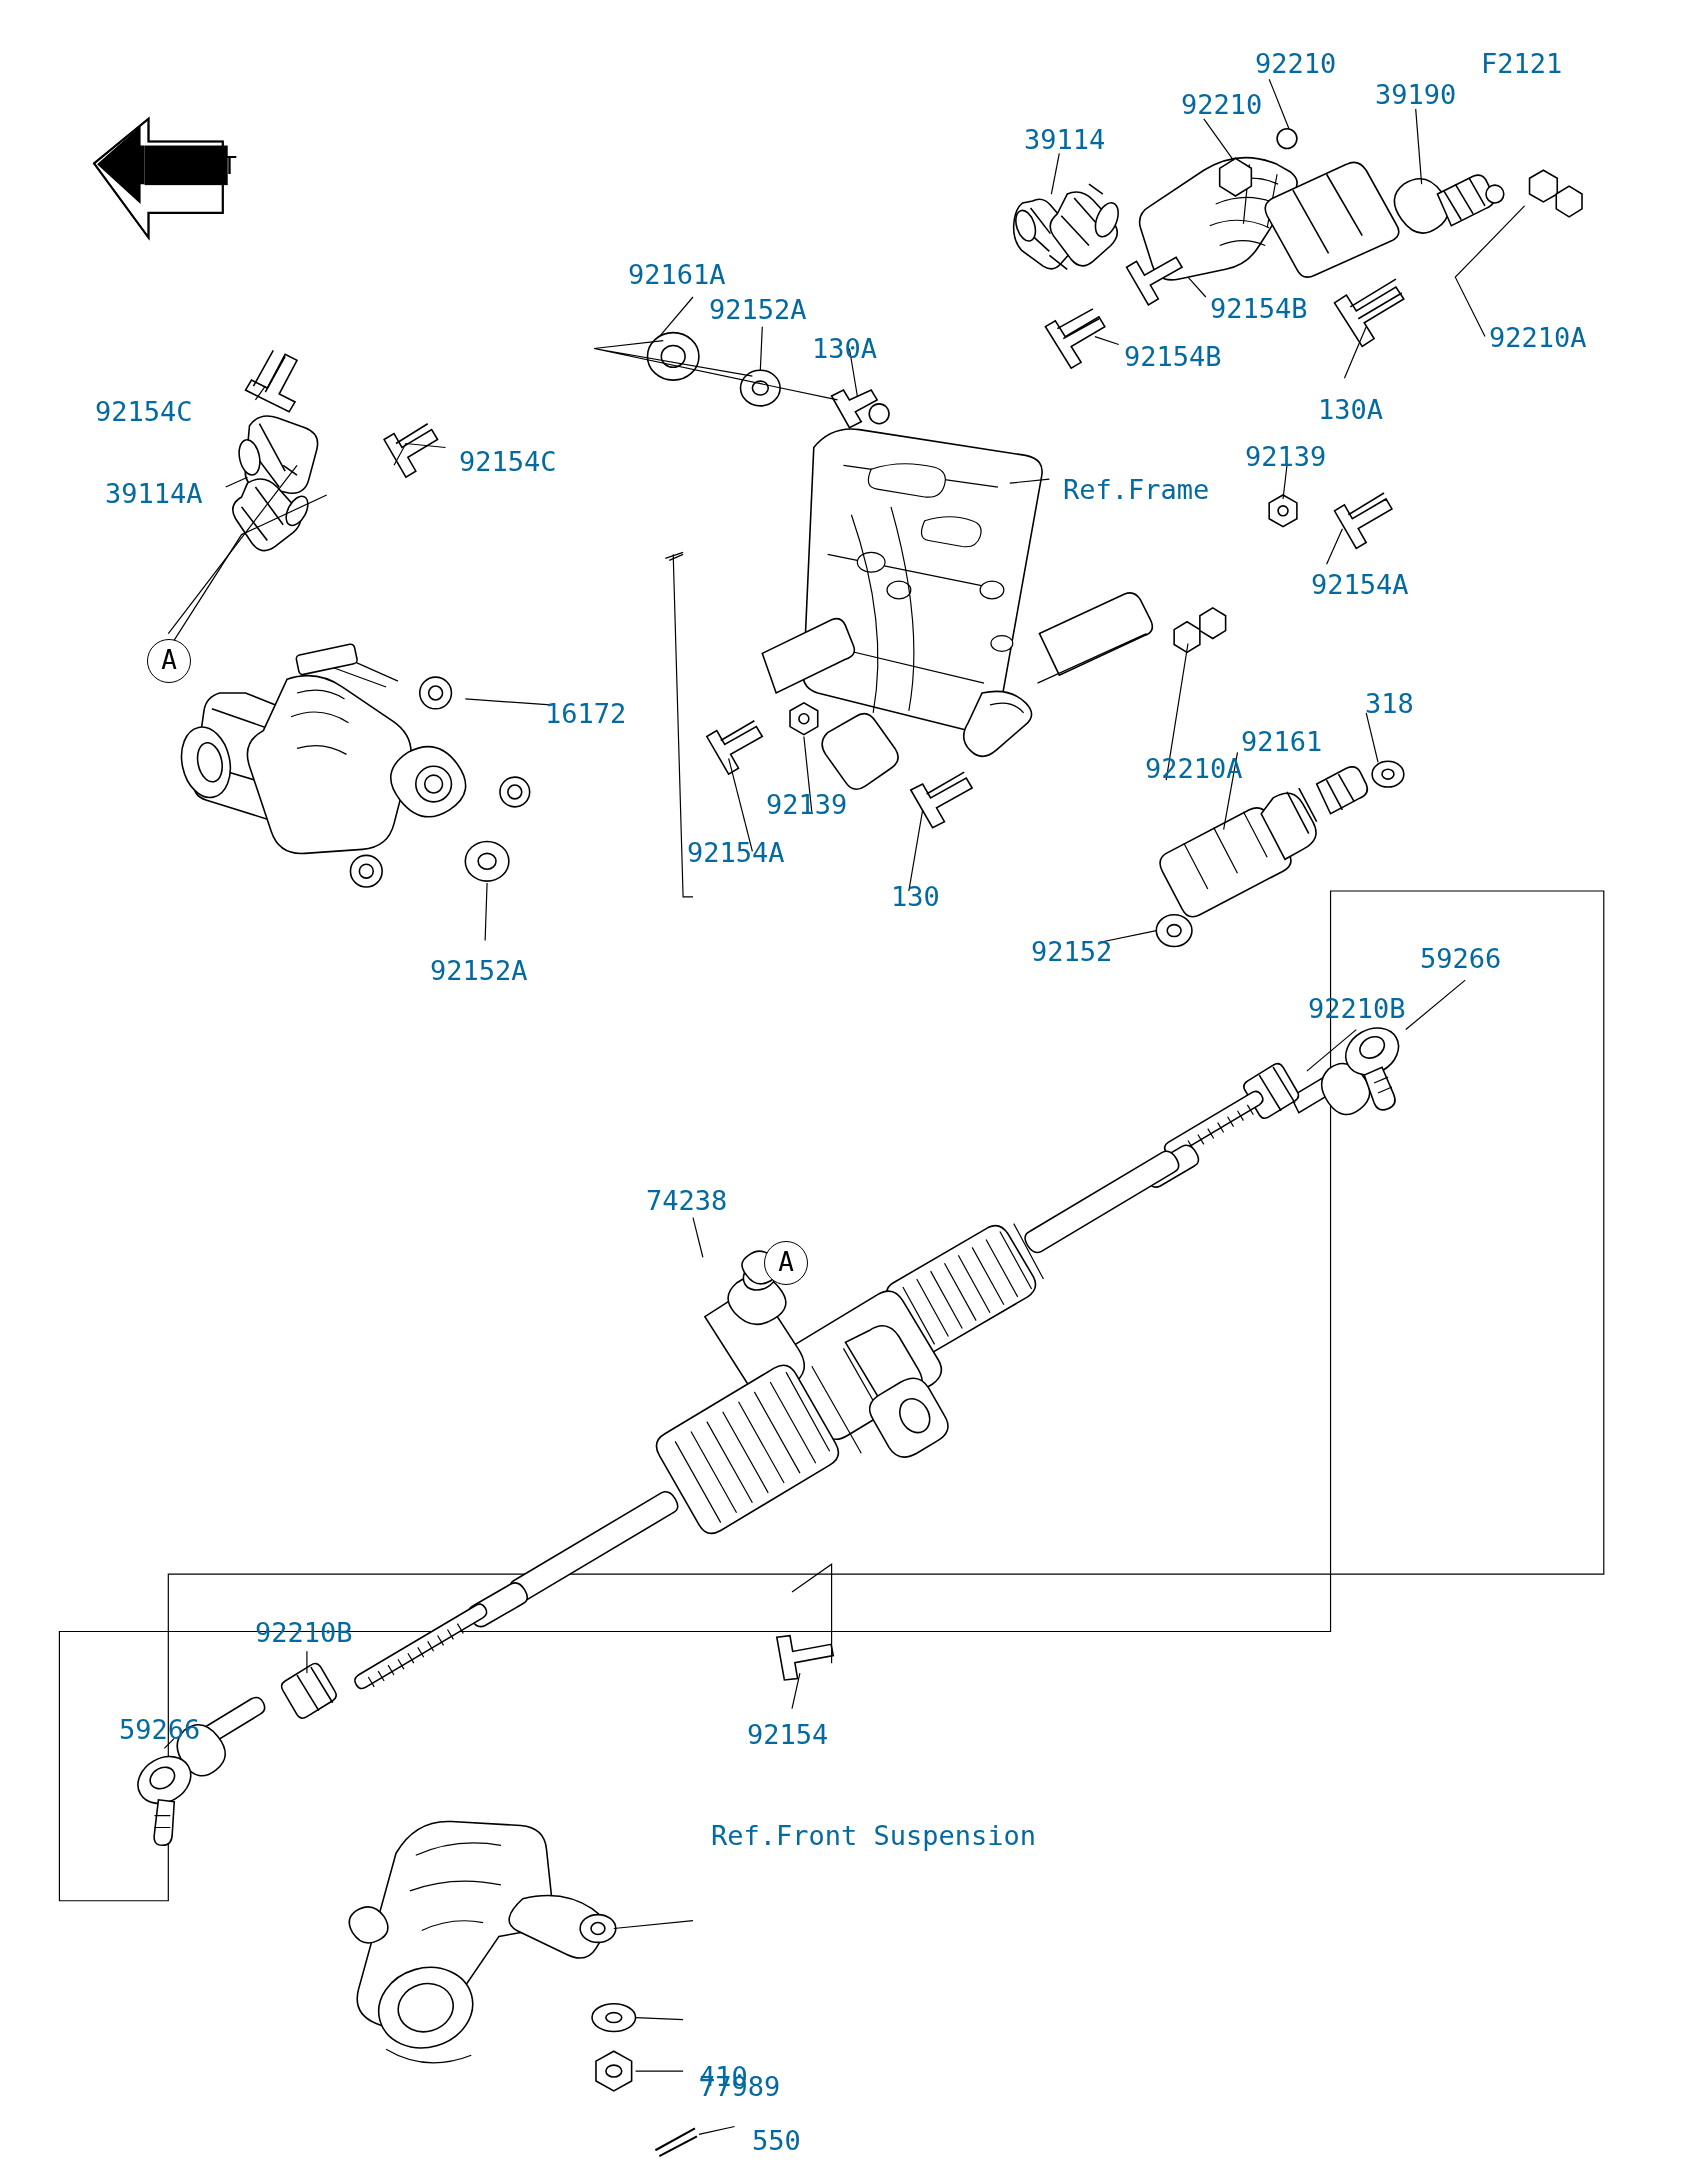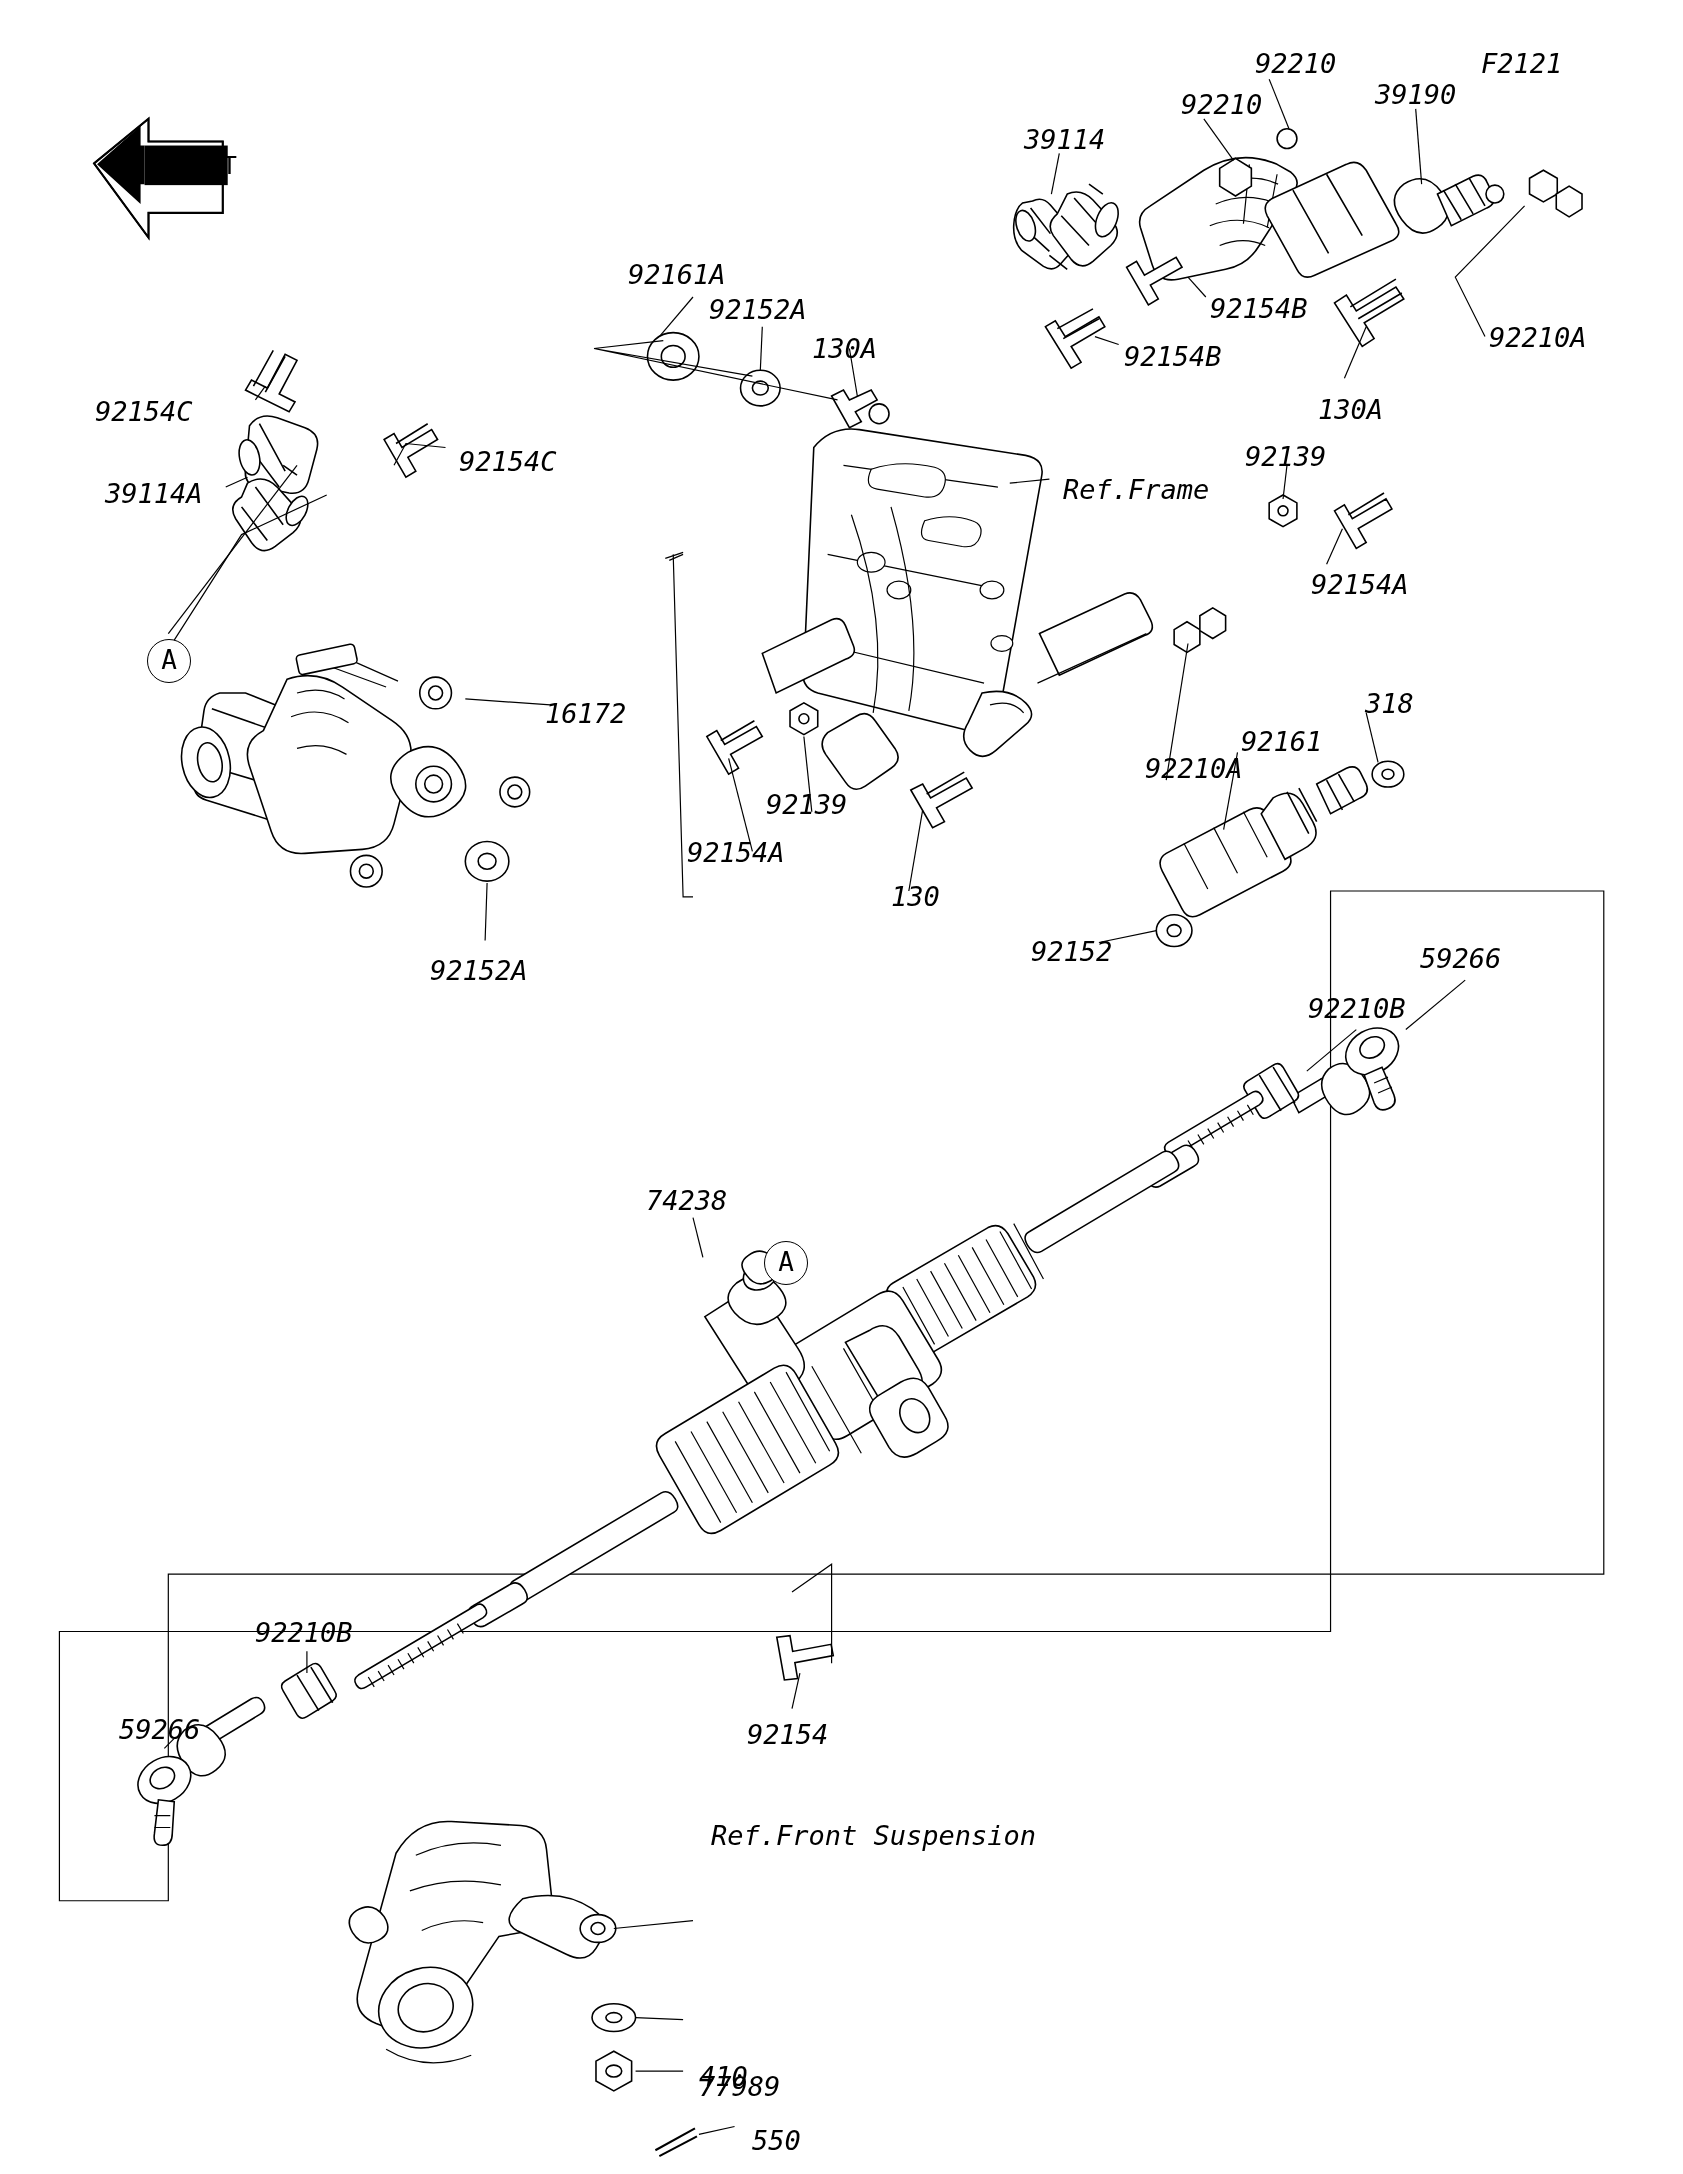--- a/index.html
+++ b/index.html
@@ -12,24 +12,23 @@
     width: 1683px;
     height: 2174px;
     background: #ffffff;
     font-family: "DejaVu Sans Mono", monospace;
     overflow: hidden;
   }
   .lbl {
     position: absolute;
     font-family: "DejaVu Sans Mono", monospace;
     font-size: 27px;
-    color: #000000;
+    color: #0369a1;
     white-space: nowrap;
     letter-spacing: 0px;
-    font-style: italic;
   }
   #svgroot {
     position: absolute;
     left: 0; top: 0;
     width: 1683px;
     height: 2174px;
   }
   .ln { stroke: #000; stroke-width: 1.6; fill: none; }
   .ln-thin { stroke: #000; stroke-width: 1.2; fill: none; }
   .ln-med { stroke: #000; stroke-width: 2.1; fill: none; }

